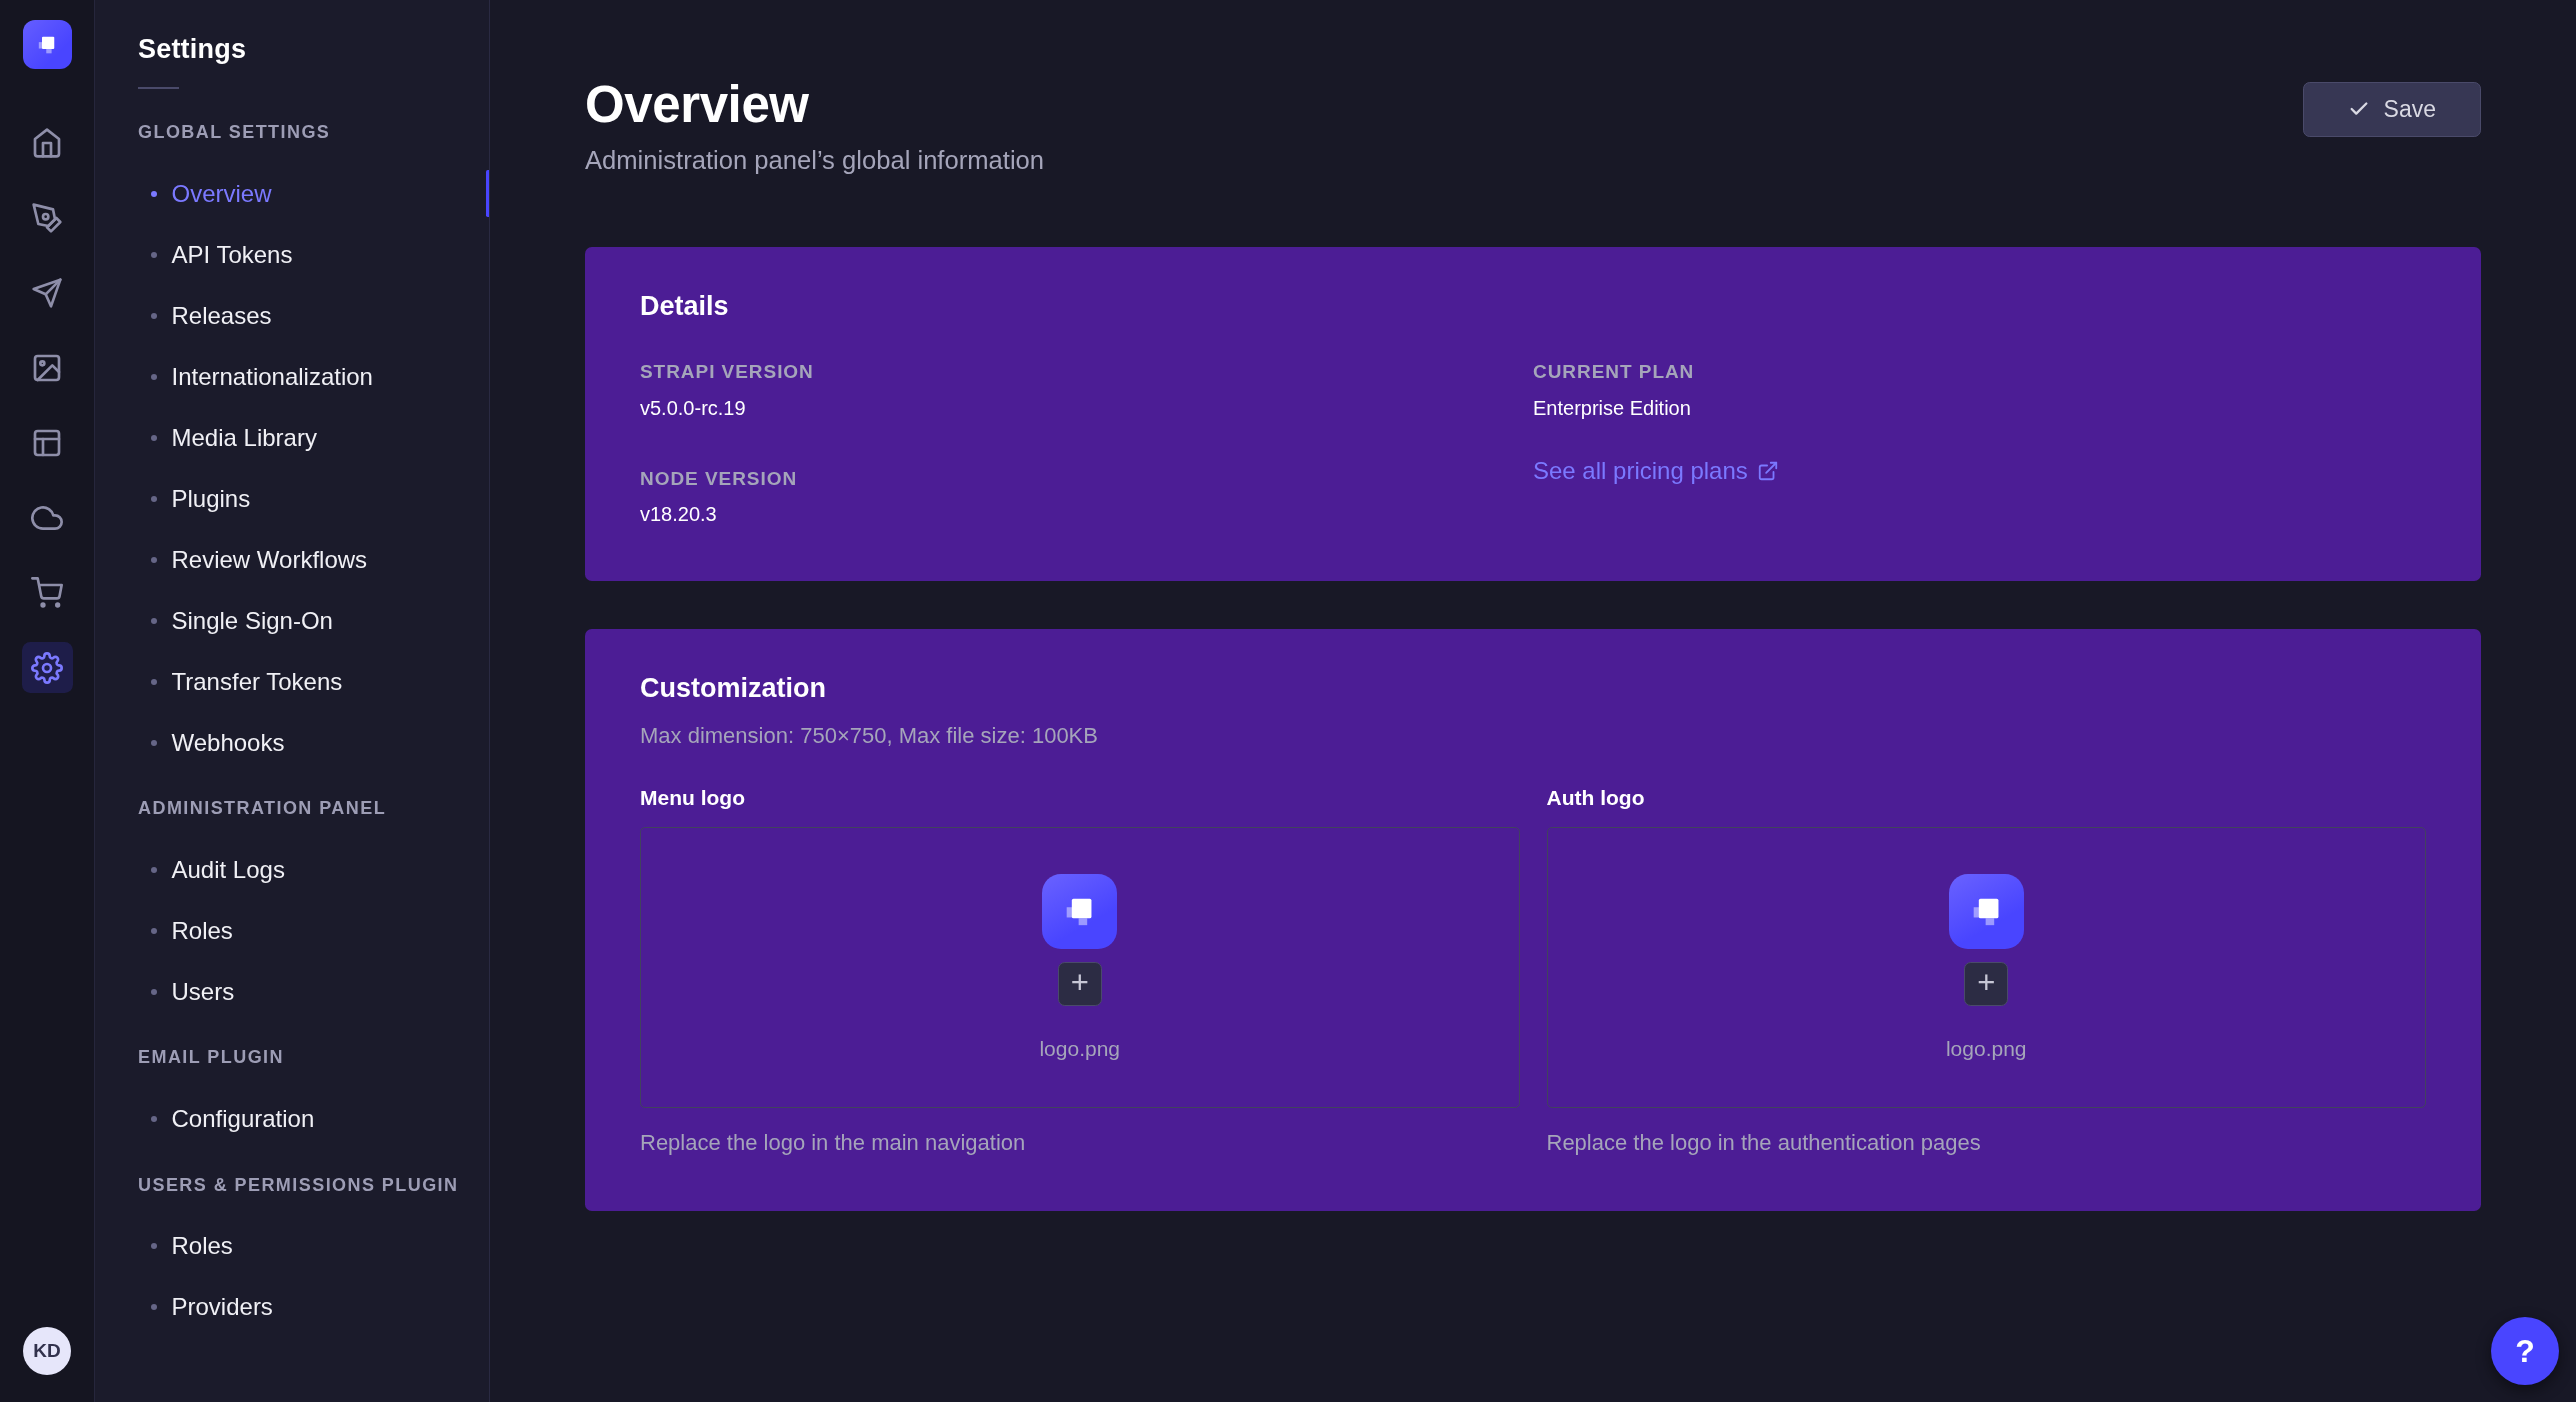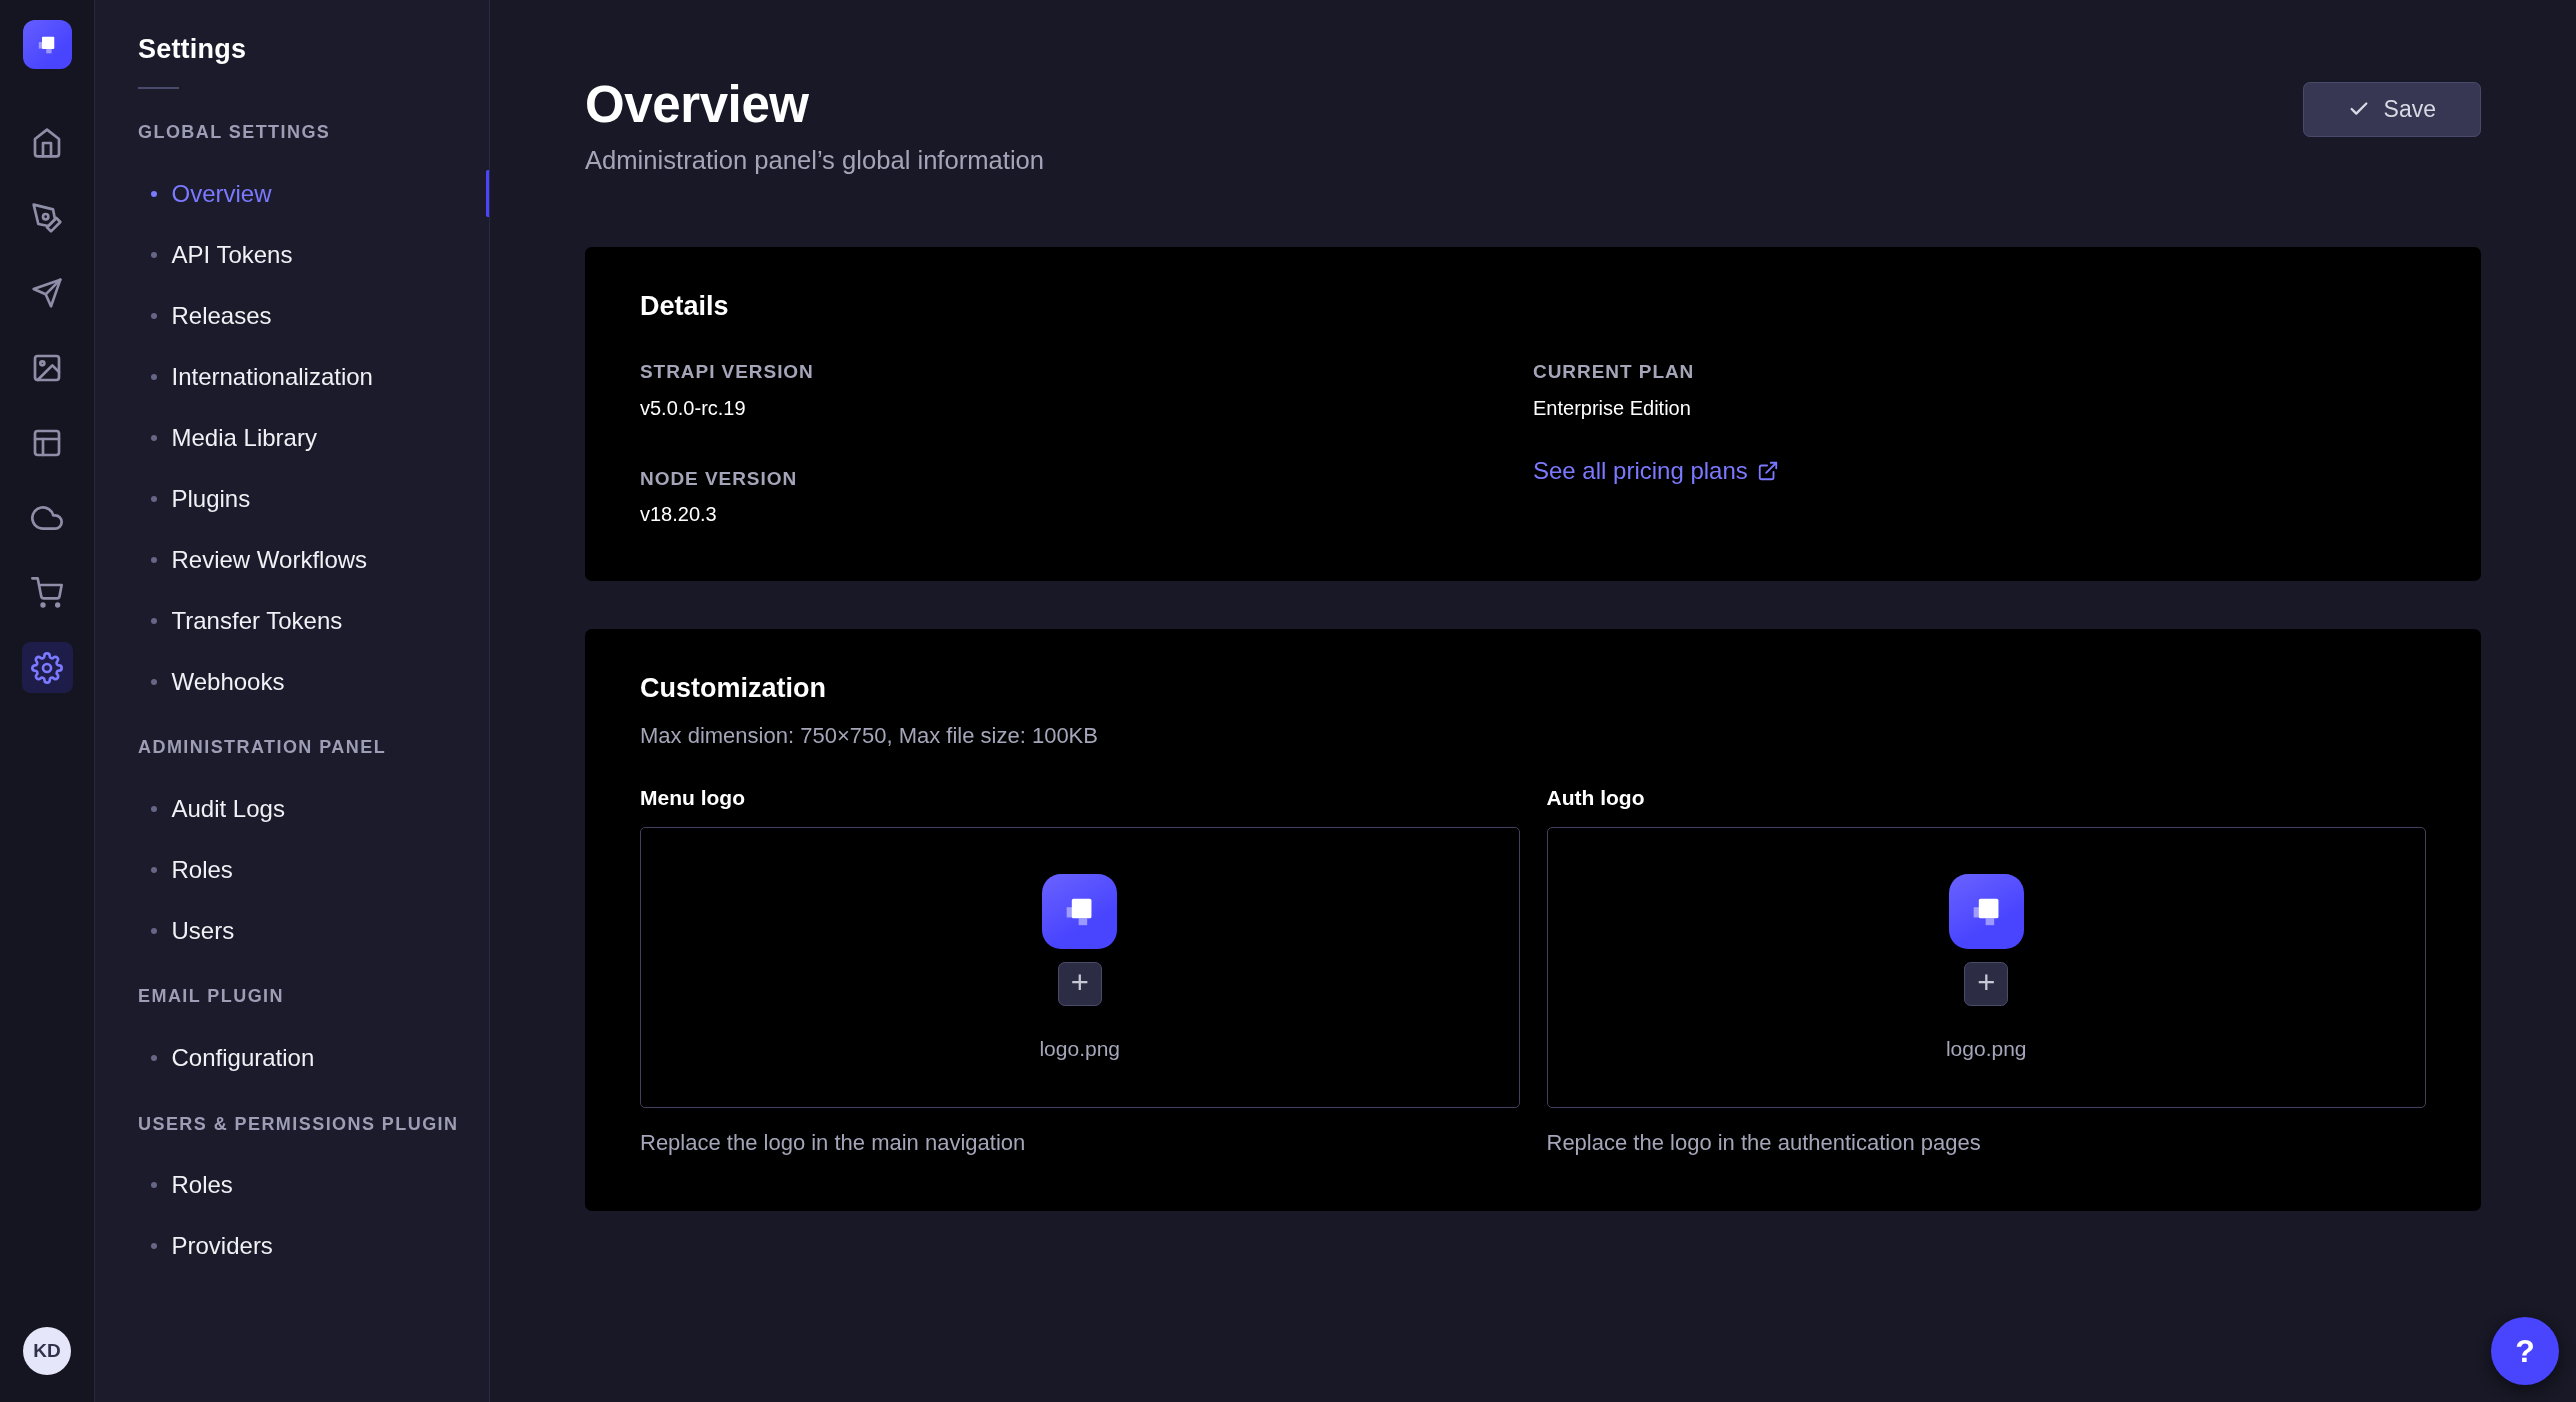--- a/index.html
+++ b/index.html
@@ -87,21 +87,21 @@
   .save-btn {
     display: flex; align-items: center; gap: 13.6px;
     background: #373754; border: 0.9px solid #4a4a6a;
     color: #d9d9e3; font-size: 23px; font-family: inherit;
     height: 55px; padding: 0 44px; border-radius: 6.8px;
     margin-top: 6.8px; cursor: pointer;
   }
   .save-btn svg { width: 22px; height: 22px; stroke: #d9d9e3; stroke-width: 2.5; fill: none; stroke-linecap: round; stroke-linejoin: round; }
 
   .card {
-    background: #000000; border-radius: 6.8px;
+    background: #4c1d95; border-radius: 6.8px;
     padding: 44px 55px 55px;
   }
   .card-details { margin-top: 72px; }
   .card-custom { margin-top: 48px; }
   .card-title { font-size: 27px; font-weight: 600; margin: 0; }
 
   .details-grid { display: grid; grid-template-columns: 1fr 1fr; margin-top: 39px; row-gap: 48px; }
   .f-strapi { grid-column: 1; grid-row: 1; }
   .f-node   { grid-column: 1; grid-row: 2; }
   .f-plan   { grid-column: 2; grid-row: 1 / span 2; }
@@ -241,20 +241,24 @@
       <span class="dot"></span>
       <span>Media Library</span>
     </a>
   <a class="nav-item">
       <span class="dot"></span>
       <span>Plugins</span>
     </a>
   <a class="nav-item">
       <span class="dot"></span>
       <span>Review Workflows</span>
+    </a>
+  <a class="nav-item">
+      <span class="dot"></span>
+      <span>Single Sign-On</span>
     </a>
   <a class="nav-item">
       <span class="dot"></span>
       <span>Transfer Tokens</span>
     </a>
   <a class="nav-item">
       <span class="dot"></span>
       <span>Webhooks</span>
     </a>
 

